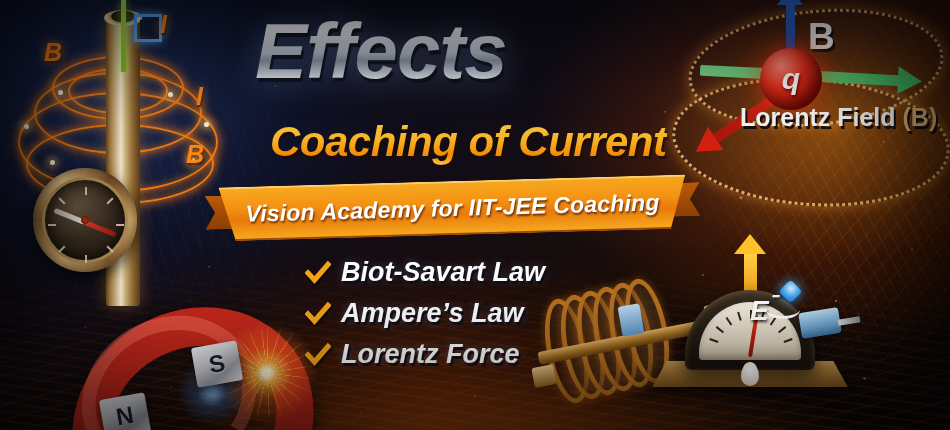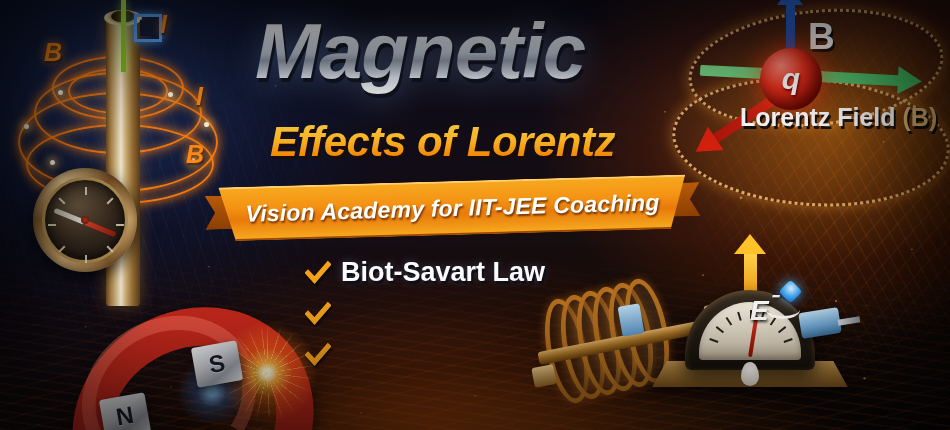--- a/index.html
+++ b/index.html
@@ -103,21 +103,21 @@
     clip-path:polygon(0 0,100% 0,calc(100% - 16px) 100%,16px 100%);
     display:flex;align-items:center;justify-content:center;}
   .ribbon-text{font-size:23px;font-weight:bold;font-style:italic;color:#fff;
     text-shadow:1px 2px 2px rgba(90,38,2,.85);white-space:nowrap;letter-spacing:.2px;}
 
   
   .bullets{position:absolute;left:305px;top:252px;}
   .bullet{display:flex;align-items:center;height:41px;}
   .check{width:26px;height:26px;flex:0 0 26px;margin-right:10px;position:relative;}
   .check svg{display:block;filter:drop-shadow(1px 2px 1px rgba(0,0,0,.7));}
-  .bullet-label{font-size:27px;font-weight:bold;color:#ffffff;
+  .bullet-label{font-size:27px;font-weight:bold;font-style:italic;color:#ffffff;
     text-shadow:2px 3px 0 rgba(12,14,24,.85), 0 0 10px rgba(120,160,230,.35);
     white-space:nowrap;}
 
   
   .wire{position:absolute;left:106px;top:16px;width:34px;height:290px;
     background:linear-gradient(90deg,#6d4a23 0%,#b58b4d 14%,#e8d2a6 34%,#fff3dc 44%,#d6b87e 58%,#9c7236 78%,#5c3d1c 100%);
     border-radius:3px;box-shadow:0 0 16px rgba(255,170,60,.35);}
   .wire-top{position:absolute;left:104px;top:10px;width:38px;height:16px;border-radius:50%;
     background:radial-gradient(ellipse at 50% 40%,#2b1c0c 0 42%,#c9a868 46%,#f3e2bd 62%,#8a6530 100%);}
   .wire-core{position:absolute;left:121px;top:0px;width:5px;height:72px;
@@ -315,22 +315,22 @@
     <div class="spark-burst"></div>
     <div class="spark"></div>
     <div class="pole pole-n">
       <span class="pole-letter">N</span>
     </div>
     <div class="pole pole-s">
       <span class="pole-letter">S</span>
     </div>
   </div>
 
-  <div class="title-main">Magnetic</div>
-  <div class="title-sub">Effects of Lorentz</div>
+  <div class="title-main">Effects</div>
+  <div class="title-sub">Coaching of Current</div>
 
   <div class="ribbon-wrap">
     <div class="ribbon-tail l"></div>
     <div class="ribbon-tail r"></div>
     <div class="ribbon">
       <span class="ribbon-text">Vision Academy for IIT-JEE Coaching</span>
     </div>
   </div>
 
   <div class="bullets">
@@ -341,27 +341,29 @@
           </svg>
       </span>
       <span class="bullet-label">Biot-Savart Law</span>
     </div>
     <div class="bullet">
       <span class="check">
         <svg width="26" height="26" viewBox="0 0 26 26">
             <path d="M3 13 L9.5 20 L23 4.5" stroke="#f6a41a" stroke-width="5.2" fill="none" stroke-linecap="square"></path>
           </svg>
       </span>
+      <span class="bullet-label">Ampere’s Law</span>
     </div>
     <div class="bullet">
       <span class="check">
         <svg width="26" height="26" viewBox="0 0 26 26">
             <path d="M3 13 L9.5 20 L23 4.5" stroke="#f6a41a" stroke-width="5.2" fill="none" stroke-linecap="square"></path>
           </svg>
       </span>
+      <span class="bullet-label">Lorentz Force</span>
     </div>
   </div>
 
   <div class="dotted-ring" style="left:688px;top:10px;width:250px;height:110px;transform:rotate(-6deg);"></div>
   <div class="dotted-ring" style="left:672px;top:78px;width:272px;height:122px;transform:rotate(4deg);"></div>
 
   <div class="arrow-v"></div>
   <div class="arrow-F"></div>
   <div class="arrow-B"></div>
   <div class="lbl-Bw">B</div>

